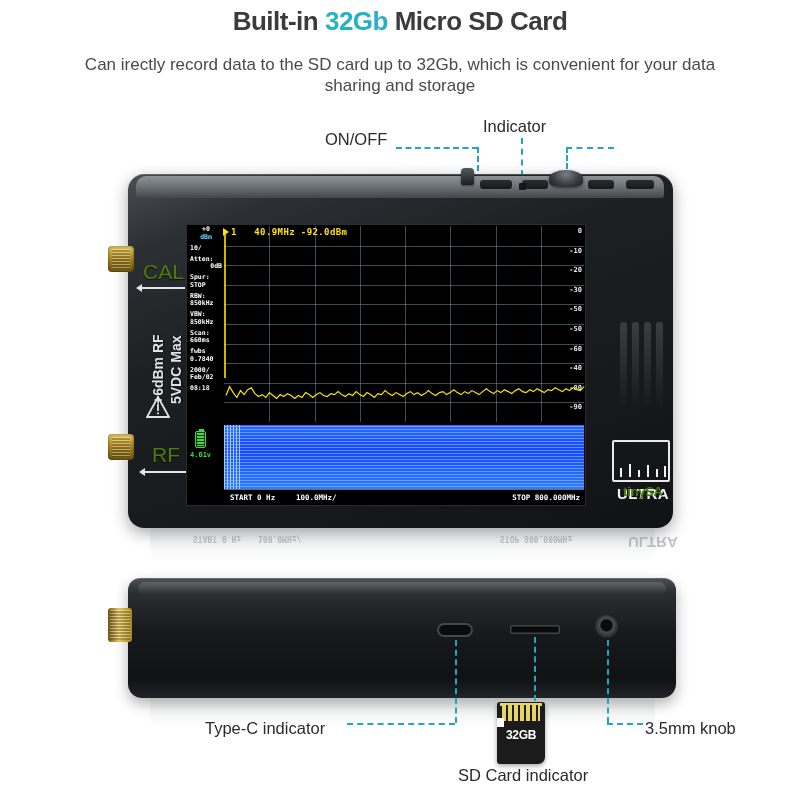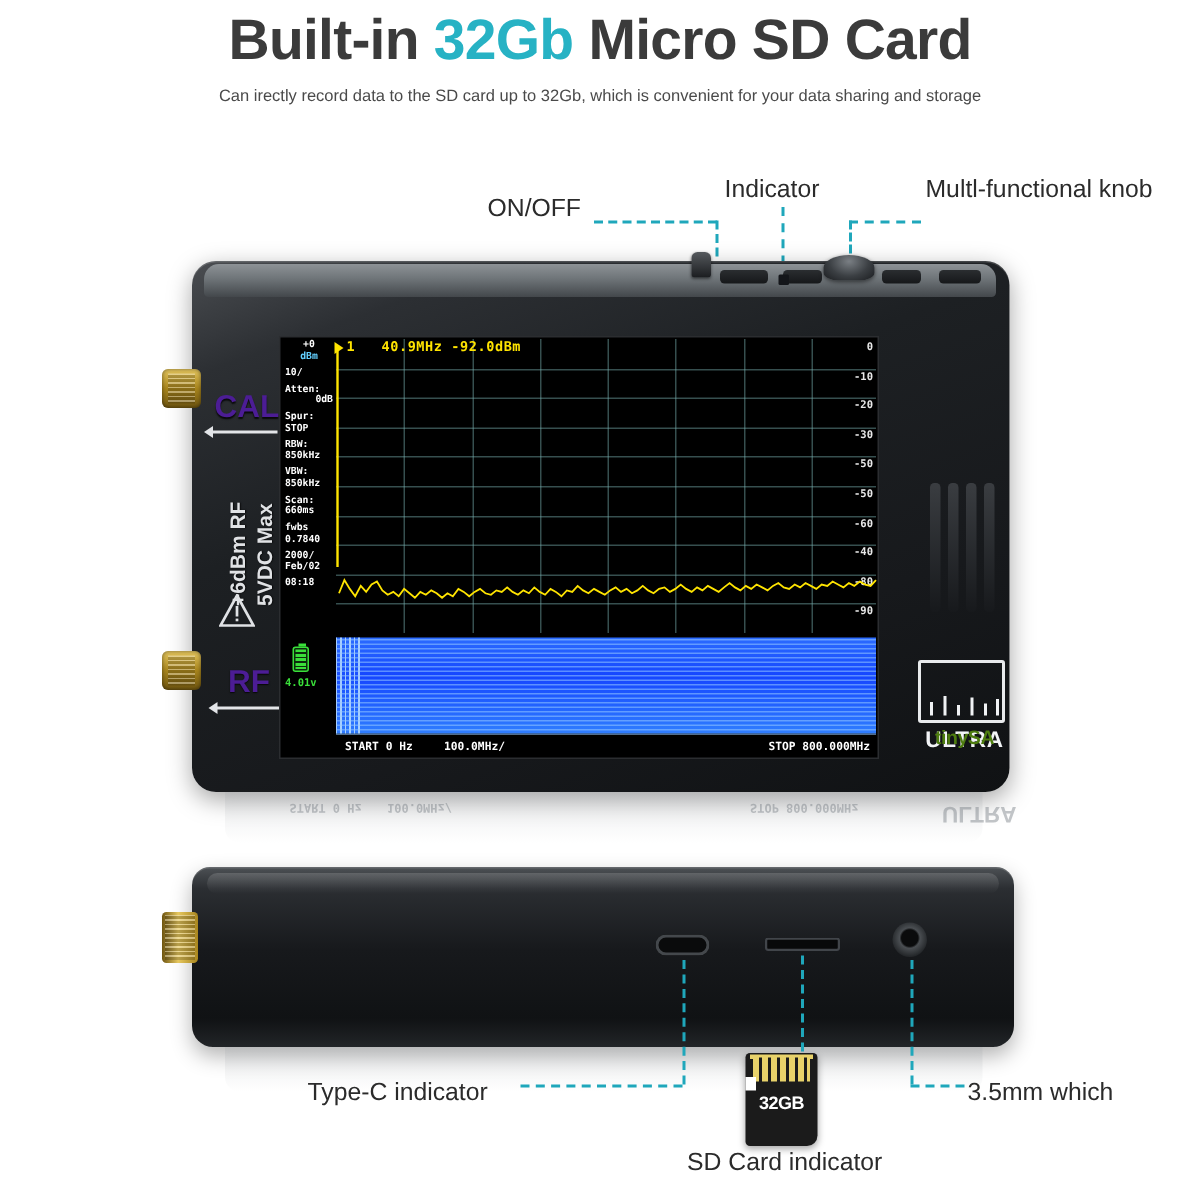--- a/index.html
+++ b/index.html
@@ -8,27 +8,27 @@
     background: #ffffff;
     font-family: "Liberation Sans", sans-serif;
     overflow: hidden;
   }
   #page { position: relative; width: 800px; height: 800px; background: #fff; }
 
   
   .headline {
     position: absolute; left: 0; top: 6px; width: 800px;
     text-align: center;
-    font-size: 38px; font-weight: bold; letter-spacing: -0.5px;
+    font-size: 26px; font-weight: bold; letter-spacing: -0.5px;
     color: #3b3b3b; white-space: nowrap;
   }
   .headline .accent { color: #27b2c4; }
   .subhead {
     position: absolute; left: 80px; top: 54px; width: 640px;
-    text-align: center; font-size: 11px; color: #4a4a4a; line-height: 21px;
+    text-align: center; font-size: 17px; color: #4a4a4a; line-height: 21px;
   }
 
   
   .callout { position: absolute; font-size: 16.5px; color: #2b2b2b; white-space: nowrap; }
   #co-onoff  { left: 325px; top: 130px; }
   #co-ind    { left: 483px; top: 117px; }
   #co-knob   { left: 617px; top: 117px; line-height: 19px; white-space: normal; width: 160px; }
   #co-typec  { left: 205px; top: 719px; }
   #co-sdlab  { left: 458px; top: 766px; }
   #co-jack   { left: 645px; top: 719px; }
@@ -78,21 +78,21 @@
     box-shadow: inset 0 0 3px rgba(0,0,0,.5);
   }
   .sma::after {
     content:""; position:absolute; left:4px; top:3px; width:18px; height:20px;
     background: repeating-linear-gradient(180deg, rgba(255,255,255,.35) 0 1px, rgba(0,0,0,.18) 1px 3px);
   }
   #sma-cal { top: 246px; }
   #sma-rf  { top: 434px; }
 
   
-  .side-label { position: absolute; color: #4c1d95; font-weight: bold; white-space: nowrap;
+  .side-label { position: absolute; color: #4d7c0f; font-weight: normal; white-space: nowrap;
                 text-shadow: 0 1px 1px rgba(0,0,0,.8); text-align: center; }
   #lbl-cal { left: 143px; top: 260px; font-size: 21px; }
   #lbl-rf  { left: 152px; top: 443px; font-size: 21px; }
   .arrow-line { position: absolute; height: 2px; background: #e3e5e8; }
   .arrow-line::before, .arrow-line::after {
     content:""; position:absolute; top:-3px; width:0; height:0;
     border-top:4px solid transparent; border-bottom:4px solid transparent;
   }
   #arr-cal { left: 141px; top: 287px; width: 44px; }
   #arr-cal::before { left:-5px; border-right:6px solid #e3e5e8; }
@@ -239,21 +239,20 @@
   <div class="subhead">Can irectly record data to the SD card up to 32Gb, which is convenient for your data sharing and storage</div>
 
   <div class="dash-h" style="left:396px;top:147px;width:82px;"></div>
   <div class="dash-v" style="left:477px;top:147px;height:33px;"></div>
   <div class="dash-v" style="left:521px;top:138px;height:49px;"></div>
   <div class="dash-h" style="left:566px;top:147px;width:48px;"></div>
   <div class="dash-v" style="left:566px;top:147px;height:30px;"></div>
 
   <div class="callout" id="co-onoff">ON/OFF</div>
   <div class="callout" id="co-ind">Indicator</div>
-  <div class="callout" id="co-knob">Multl-functional knob</div>
 
   <div id="device-front"></div>
 
   <div id="top-edge">
     <span class="vent" style="left:344px;width:32px;"></span>
     <span class="vent" style="left:386px;width:26px;"></span>
     <span class="vent" style="left:452px;width:26px;"></span>
     <span class="vent" style="left:490px;width:28px;"></span>
   </div>
   <div class="power-switch"></div>
@@ -441,21 +440,21 @@
   <div id="jack"></div>
   <div class="reflect" id="refl-bot"></div>
 
   <div class="dash-v" style="left:455px;top:640px;height:83px;"></div>
   <div class="dash-h" style="left:347px;top:723px;width:108px;"></div>
   <div class="dash-v" style="left:534px;top:637px;height:64px;"></div>
   <div class="dash-v" style="left:607px;top:640px;height:83px;"></div>
   <div class="dash-h" style="left:607px;top:723px;width:36px;"></div>
 
   <div class="callout" id="co-typec">Type-C indicator</div>
-  <div class="callout" id="co-jack">3.5mm which</div>
+  <div class="callout" id="co-jack">3.5mm knob</div>
   <div class="callout" id="co-sdlab">SD Card indicator</div>
 
   <div id="sdcard">
     <div class="body"></div>
     <div class="cap"></div>
     <div class="pins"></div>
     <div class="notch"></div>
     <div class="txt">32GB</div>
   </div>
 

